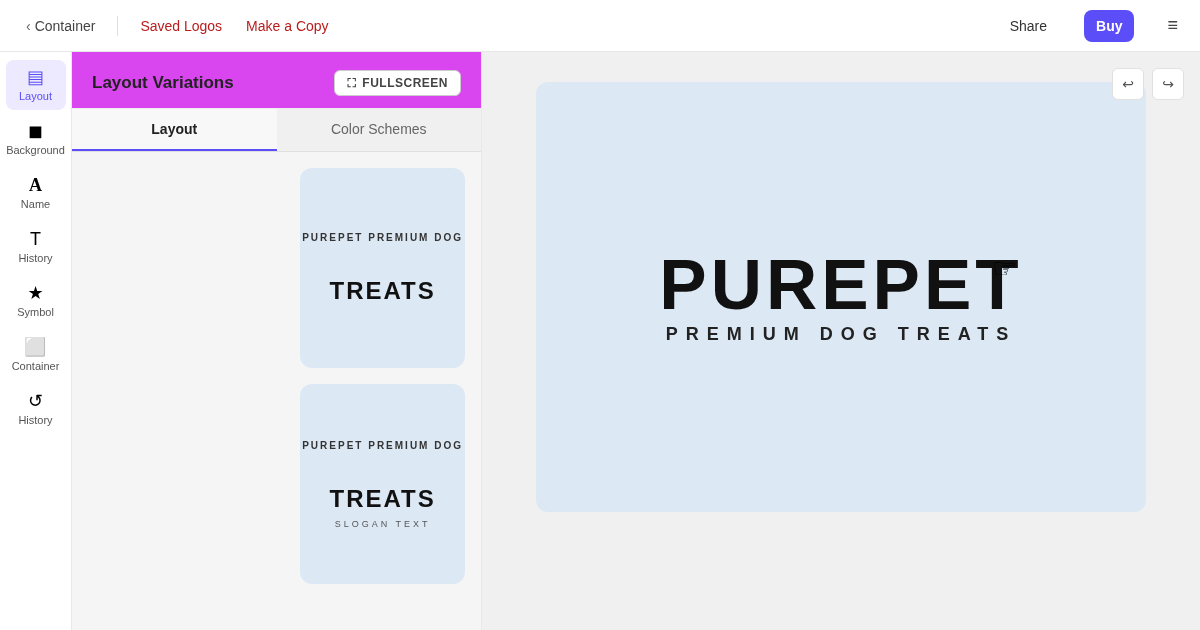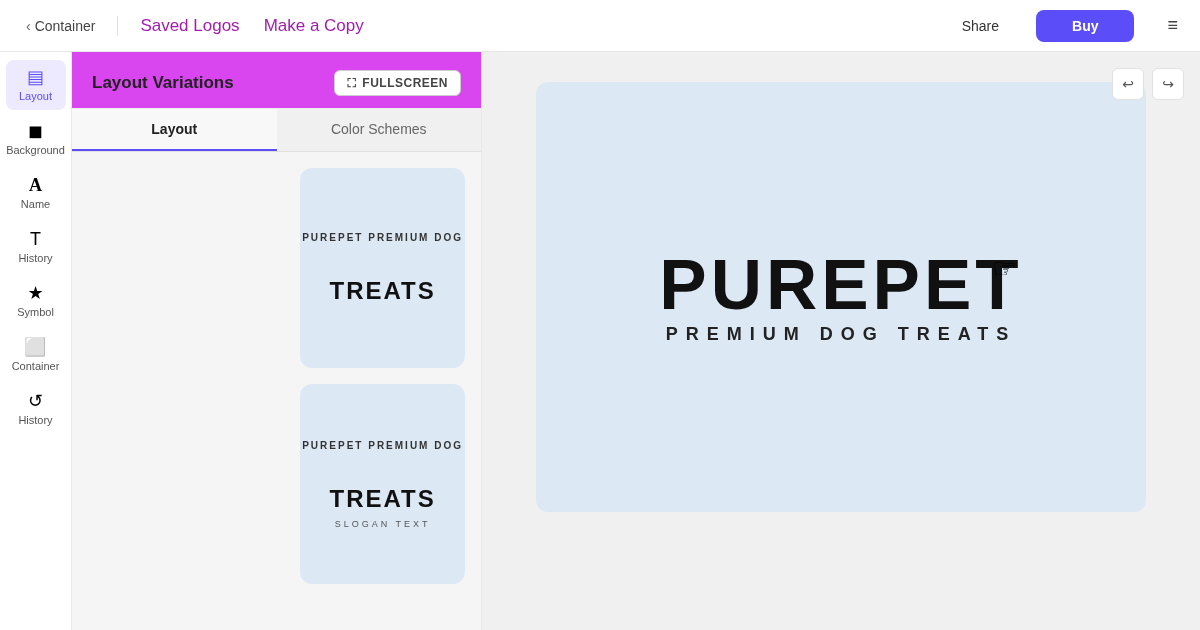--- a/index.html
+++ b/index.html
@@ -25,34 +25,34 @@
     }
     .back-btn {
       display: flex; align-items: center; gap: 4px;
       font-size: 14px; color: #444; cursor: pointer;
       padding: 6px 10px; border-radius: 6px;
       border: none; background: transparent;
     }
     .chevron-left { font-size: 14px; color: #666; }
     .divider-v { width: 1px; height: 20px; background: #e0e0e0; margin: 0 8px; }
     .nav-link {
-      font-size: 17px; color: #a21caf; cursor: pointer;
+      font-size: 14px; color: #b91c1c; cursor: pointer;
       padding: 6px 10px; border-radius: 6px;
       border: none; background: transparent;
     }
     .topbar-right {
       display: flex; align-items: center; gap: 27px;
     }
     .share-btn {
       font-size: 14px; color: #333; background: transparent;
       border: none; cursor: pointer; padding: 6px 10px;
     }
     .buy-btn {
       background: #5b4ef8; color: #fff; border: none;
-      border-radius: 8px; padding: 8px 36px;
+      border-radius: 8px; padding: 8px 12px;
       font-size: 14px; font-weight: 600; cursor: pointer;
     }
     .menu-btn {
       background: transparent; border: none; cursor: pointer;
       font-size: 18px; color: #444; padding: 6px;
     }
 
     
     .main {
       display: flex;

